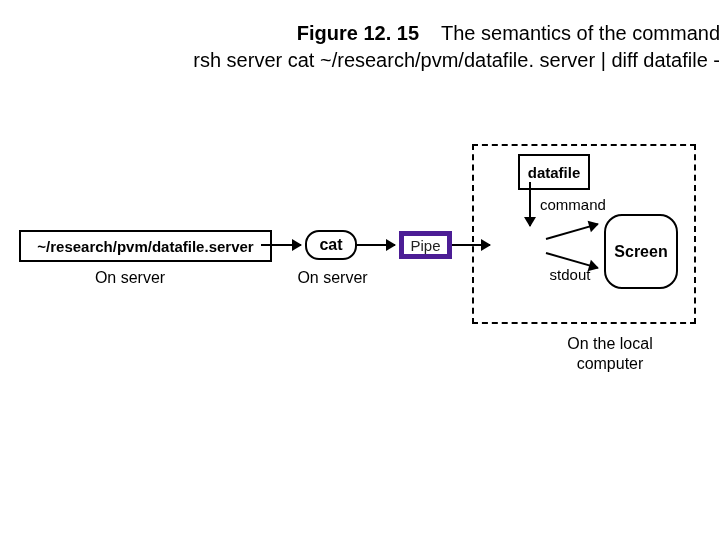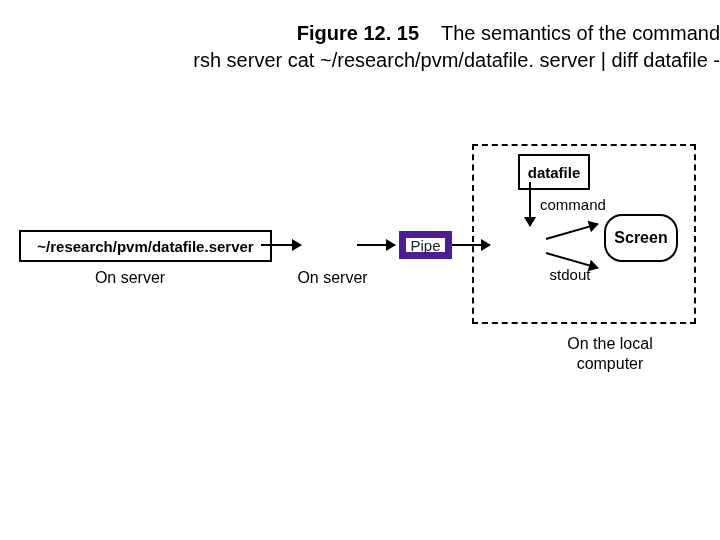--- a/index.html
+++ b/index.html
@@ -41,21 +41,21 @@
     position: absolute;
     text-align: center;
     font-weight: normal;
     font-size: 16px;
   }
   .pill {
     border: 2px solid #000;
     border-radius: 14px;
   }
   .rect-thick { border: 2px solid #000; }
-  .rect-thin  { border: 7px solid #4c1d95; }
+  .rect-thin  { border: 5px solid #4c1d95; }
 
   
   .dashed-box {
     position: absolute;
     border: 2px dashed #000;
     box-sizing: border-box;
   }
 
   
   #n-path   { left:  8px;  top:  96px; width: 253px; height: 32px; font-size: 15px; margin-left: 11px; }
@@ -67,21 +67,21 @@
   #n-pipe   { left: 399px; top:  97px; width: 53px;  height: 28px; font-size: 15px; font-weight: normal; color:#222; }
 
   #dash     { left: 472px; top:  10px; width: 224px; height: 180px; }
 
   #n-data   { left: 518px; top:  20px; width: 72px;  height: 36px; font-size: 15px; }
   #lb-stderr{ left: 540px; top:  62px; width: 60px; font-size: 15px; }
 
   #n-diff   { left: 494px; top:  96px; width: 52px;  height: 30px; }
   #lb-stdout{ left: 540px; top: 132px; width: 60px; font-size: 15px; }
 
-  #n-screen { left: 604px; top:  80px; width: 74px;  height: 48px; border-radius: 18px; font-size: 16px; }
+  #n-screen { left: 604px; top:  80px; width: 74px;  height: 75px; border-radius: 18px; font-size: 16px; }
 
   #lb-local { left: 540px; top: 200px; width: 140px; line-height: 1.25; }
 
   
   .arrow {
     position: absolute;
     height: 2px;
     background: #000;
   }
   .arrow::after {
@@ -126,20 +126,21 @@
   <span>rsh server cat ~/research/pvm/datafile. server | diff datafile -</span>
 </div>
 
 <div class="diagram">
 
   <div id="dash" class="dashed-box"></div>
 
   <div id="n-path" class="node rect-thick">~/research/pvm/datafile.server</div>
   <div id="lb-path" class="label">On server</div>
 
+  <div id="n-cat" class="node pill">cat</div>
   <div id="lb-cat" class="label">On server</div>
 
   <div id="n-pipe" class="node rect-thin">Pipe</div>
 
   <div id="n-data" class="node rect-thick">datafile</div>
   <div id="lb-stderr" class="label">command</div>
 
   <div id="lb-stdout" class="label">stdout</div>
 
   <div id="n-screen" class="node rect-thick">Screen</div>

